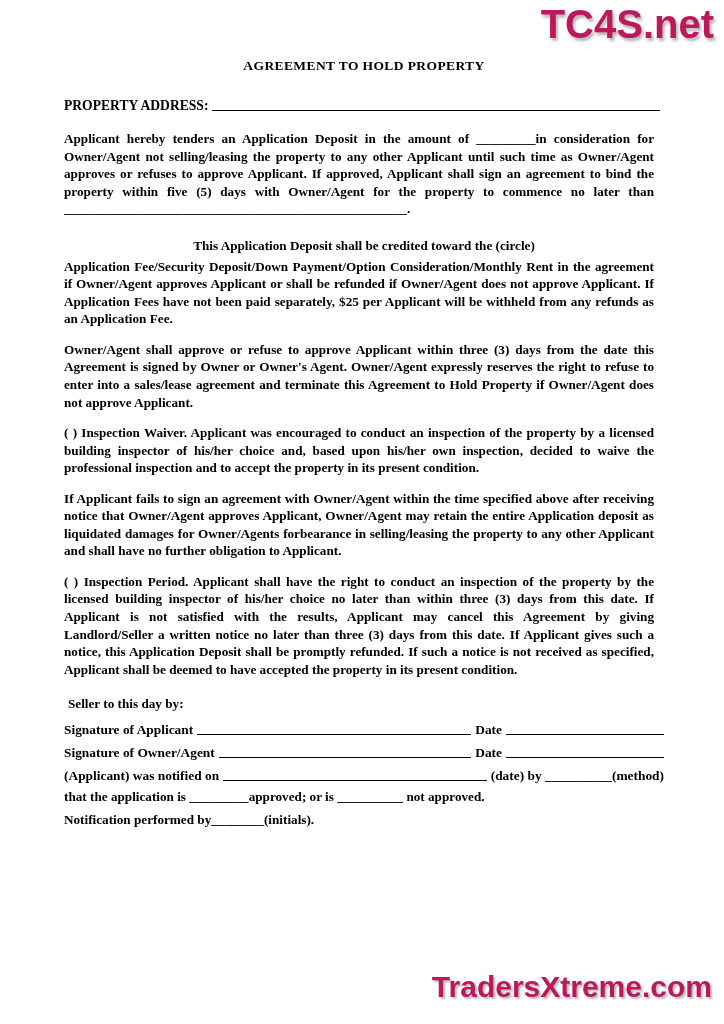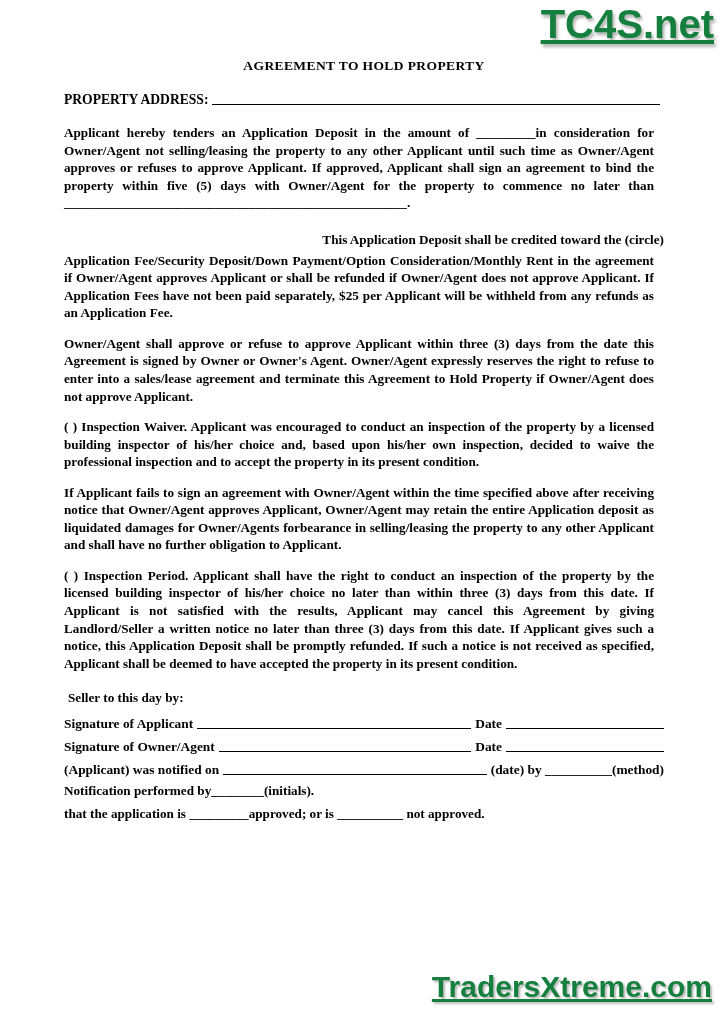--- a/index.html
+++ b/index.html
@@ -12,32 +12,32 @@
     font-weight:bold;
     color:#000;
   }
   .content{
     position:absolute;
     left:64px; right:60px; top:58px;
   }
   .title{
     font-size:13.5px;
     text-align:center;
-    margin:0 0 18px 0;
+    margin:0 0 24px 0;
     letter-spacing:.4px;
   }
   .para{
     font-size:13.2px;
     line-height:1.33;
     text-align:justify;
     margin:0 10px 13px 0;
   }
   .heading-line{
     font-size:13.2px;
-    text-align:right;
+    text-align:center;
     margin:20px 0 4px 0;
   }
   .plain{
     font-size:13.2px;
     line-height:1.33;
     text-align:left;
     margin:0 0 5px 0;
   }
   .row{
     display:flex;
@@ -60,25 +60,24 @@
   }
   .addr-row{margin-bottom:16px;font-size:13.6px;}
   .sig-row{margin-bottom:7px;}
   .agreed{margin:18px 0 10px 4px;font-size:13.2px;}
   .record-heading{
     font-size:14px;
     margin:26px 0 6px 0;
   }
   .wm{
     position:absolute;
-    color:#15803d;
+    color:#be185d;
     font-weight:bold;
     white-space:nowrap;
     pointer-events:none;
-    text-decoration:underline;
   }
   .wm-top{
     top:2px; right:10px;
     font-size:40px;
     font-family:"Liberation Sans", sans-serif;
     text-shadow:2px 3px 3px rgba(150,150,150,.7);
   }
   .wm-center{
     top:486px; left:50%;
     transform:translateX(-50%);
@@ -141,22 +140,22 @@
       <span class="fill-fixed"></span>
     </div>
 
 
     <div class="row">
       <span class="lbl">(Applicant) was notified on</span>
       <span class="fill"></span>
       <span class="lbl">(date) by __________(method)</span>
     </div>
 
+    <p class="plain">that the application is _________approved; or is __________ not approved.</p>
+
     <p class="plain">Notification performed by________(initials).</p>
-
-    <p class="plain">that the application is _________approved; or is __________ not approved.</p>
 
   </div>
 
 
   <div class="wm wm-bottom">TradersXtreme.com</div>
 
 </div>
 
 </body></html>

